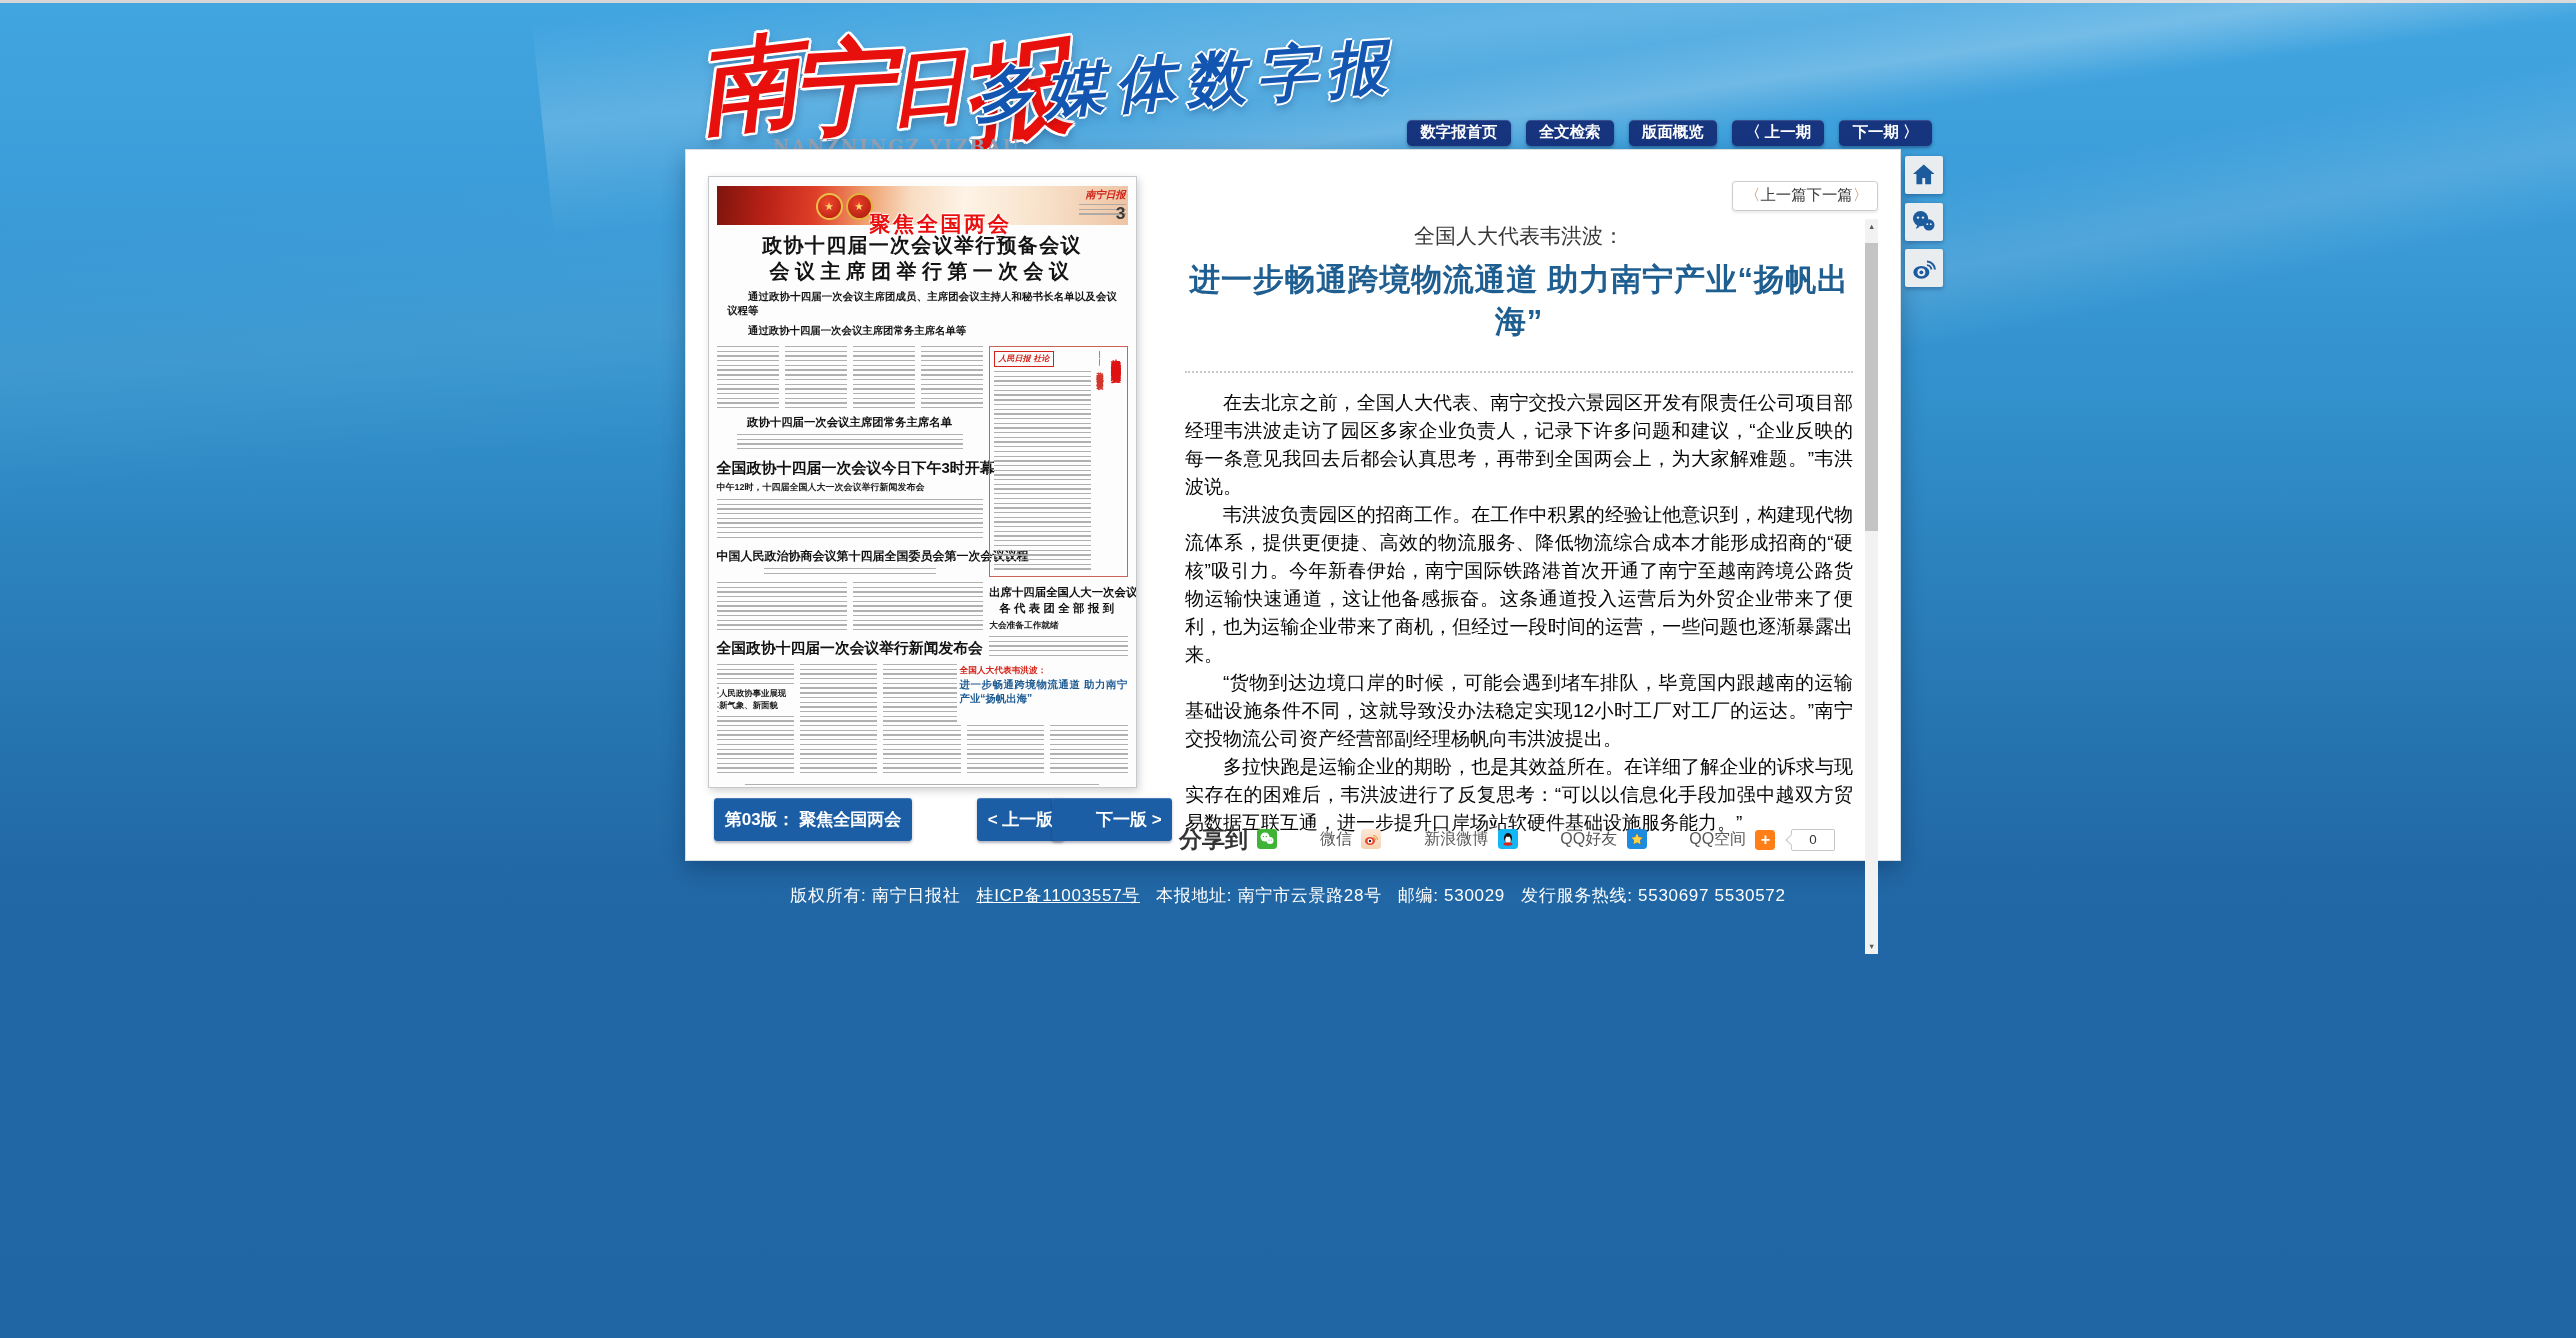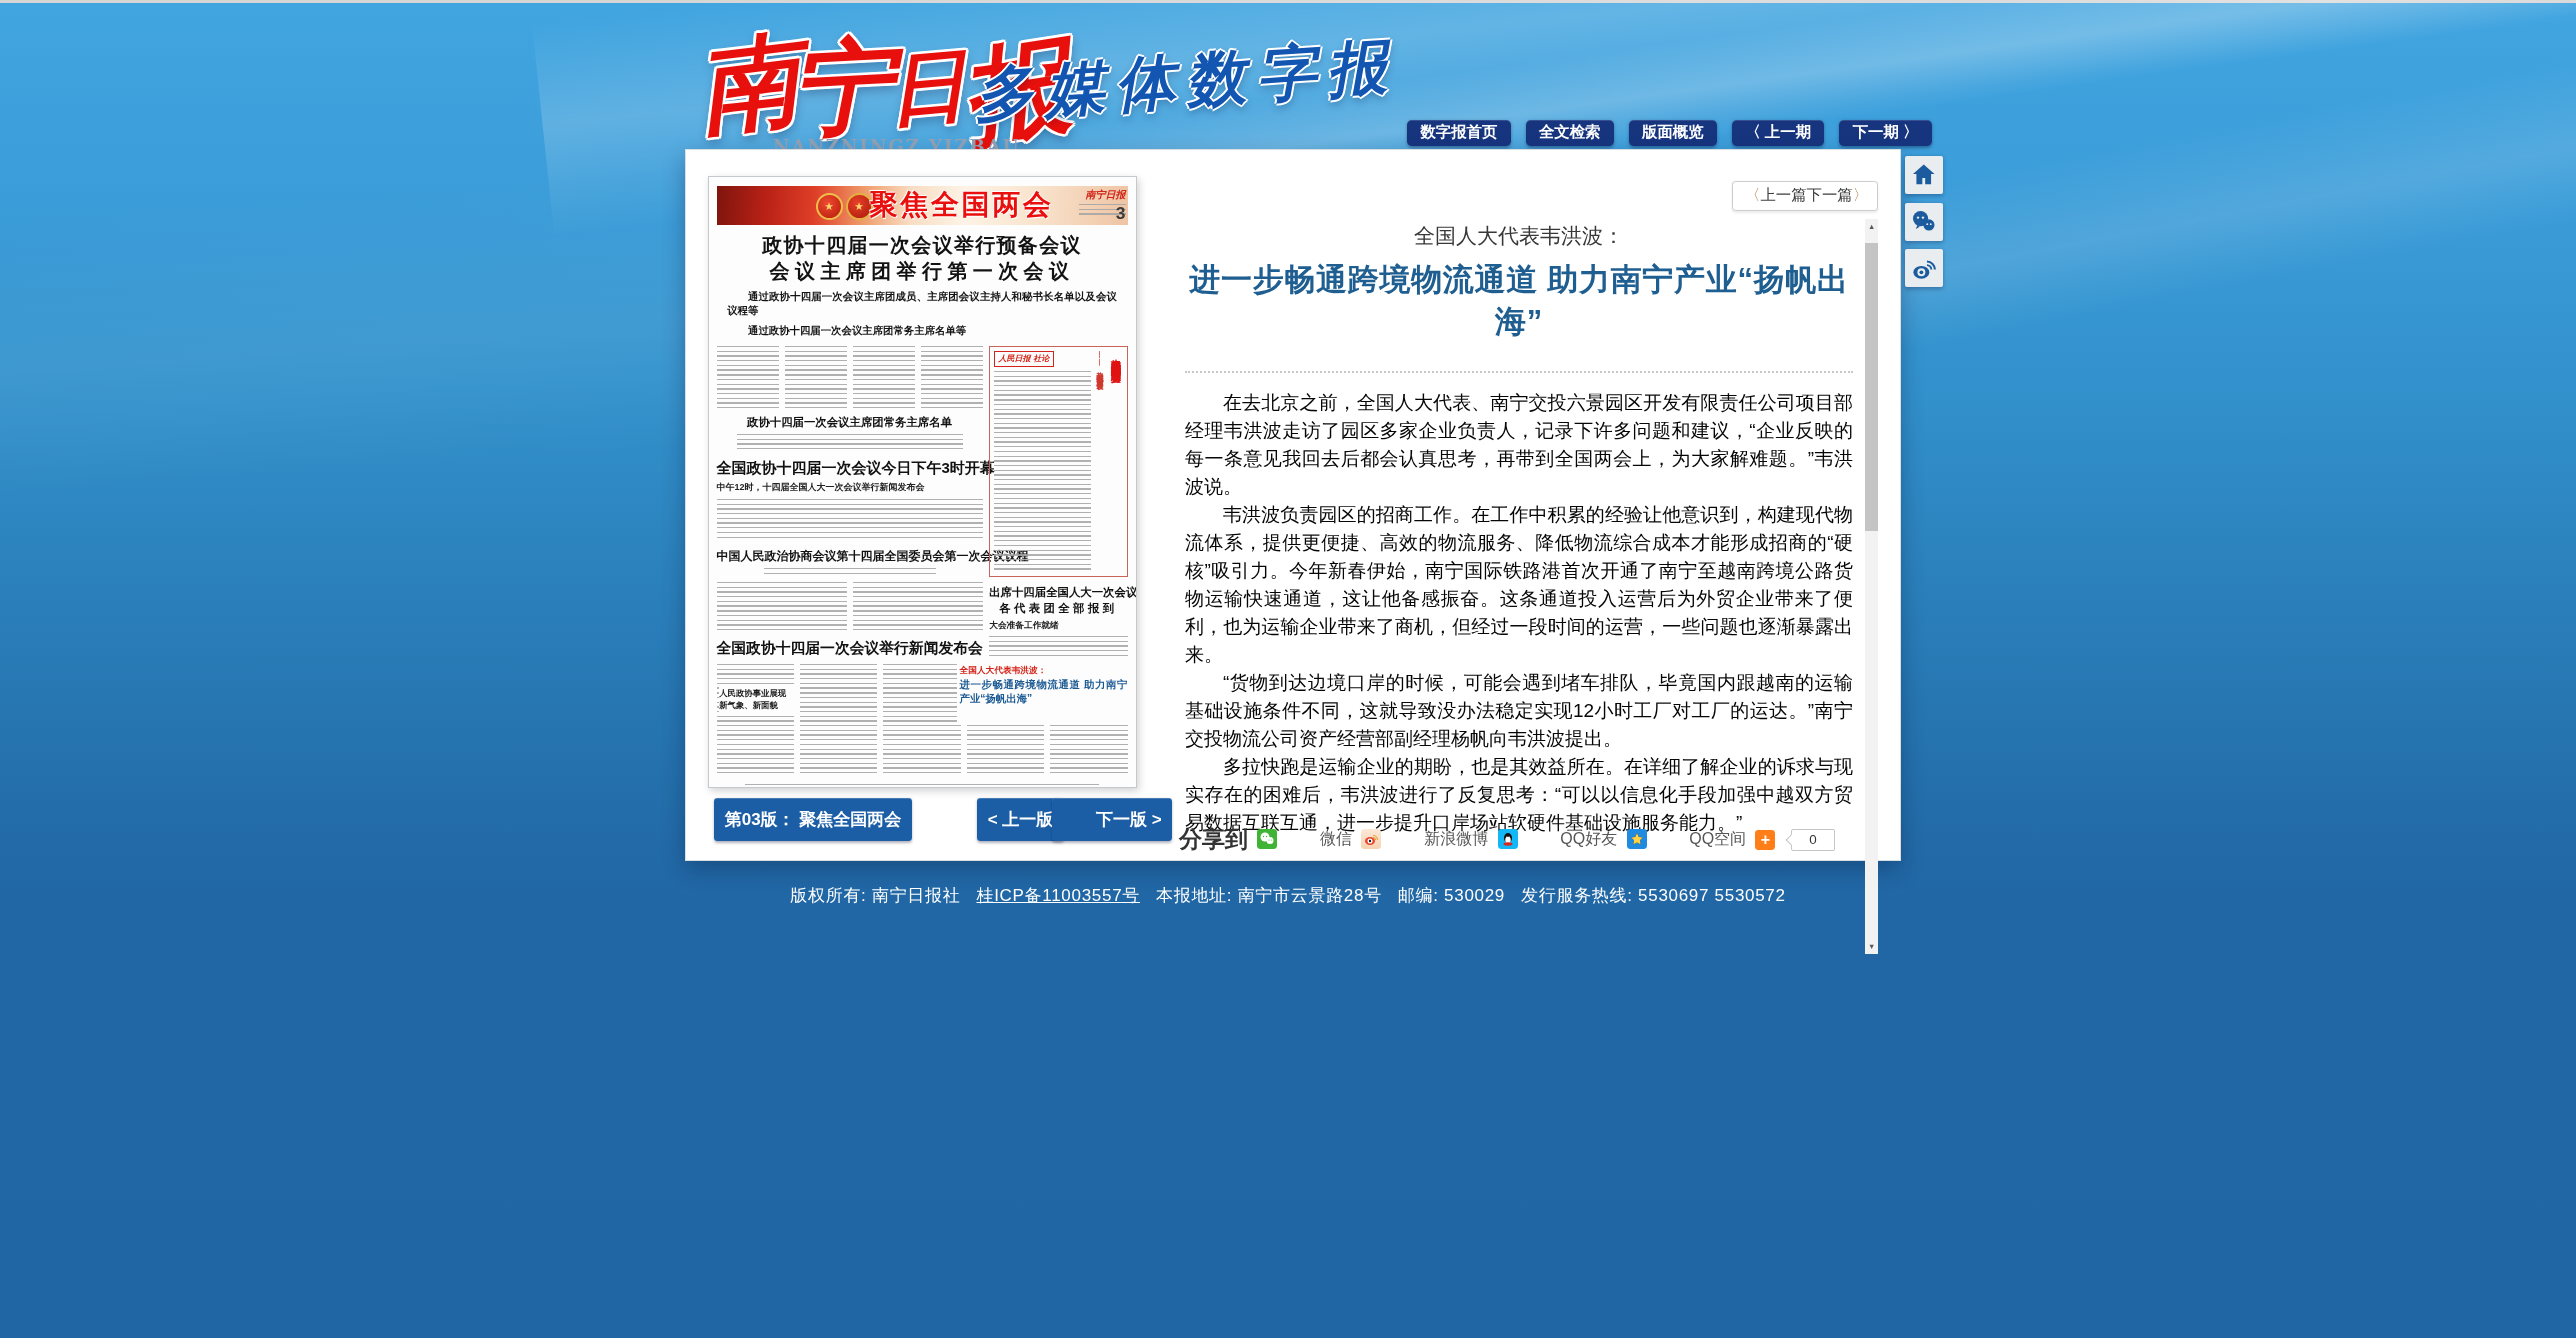--- a/index.html
+++ b/index.html
@@ -48,21 +48,21 @@
   .micro{background:repeating-linear-gradient(180deg,#a3a3a3 0 1.3px,rgba(0,0,0,0) 1.3px 4.7px);opacity:.85;}
   .cols{display:flex;gap:6px;}
   .cols>div{flex:1;}
 
   .tb-banner{position:relative;height:39px;margin-top:9.4px;
     background:linear-gradient(94deg,#7e150d 0%,#b92116 12%,#df3f28 24%,#ef9d6b 36%,#f8dcc2 47%,#fdf3e6 60%,#f9e5cf 76%,#f3d2b6 90%,#eec4a4 100%);}
   .tb-emb{position:absolute;top:7.4px;width:23px;height:23px;border-radius:50%;display:flex;align-items:center;justify-content:center;
     font-size:10.7px;color:#ffd76e;}
   .tb-emb.e1{left:99px;background:radial-gradient(circle at 40% 35%,#ef4a30,#b51a0c);border:2px solid #eec04a;}
   .tb-emb.e2{left:129px;background:radial-gradient(circle at 40% 35%,#e8402a,#a8170a);border:2px solid #e3b23e;}
-  .tb-banner-title{position:absolute;left:153px;top:0;font-size:28px;font-weight:900;color:#e90f0f;
+  .tb-banner-title{position:absolute;left:153px;top:24px;font-size:21px;font-weight:900;color:#e90f0f;
     letter-spacing:2.7px;white-space:nowrap;text-shadow:0 0 2px #fff,0.7px 0.7px 0 #fff,-0.7px -0.7px 0 #fff;}
   .tb-mast{position:absolute;right:2px;top:2px;width:62px;height:35px;}
   .tb-mast-logo{font-family:"DejaVu Serif",serif;font-style:italic;font-weight:bold;font-size:10px;color:#d2241a;text-align:right;}
   .tb-mast .micro{height:10.7px;margin-top:2px;width:47px;}
   .tb-pageno{position:absolute;right:0;bottom:0;font-size:17.4px;font-weight:bold;color:#3a3a3a;line-height:1;}
 
   .tb-h1{margin-top:8px;text-align:center;font-weight:900;font-size:20px;color:#121212;letter-spacing:1.3px;line-height:25px;}
   .tb-h1.l2{margin-top:1.3px;letter-spacing:5.4px;}
   .tb-deck{margin:6px 10.7px 0;font-weight:bold;font-size:10.4px;line-height:14px;color:#141414;text-align:justify;text-indent:2em;}
 

